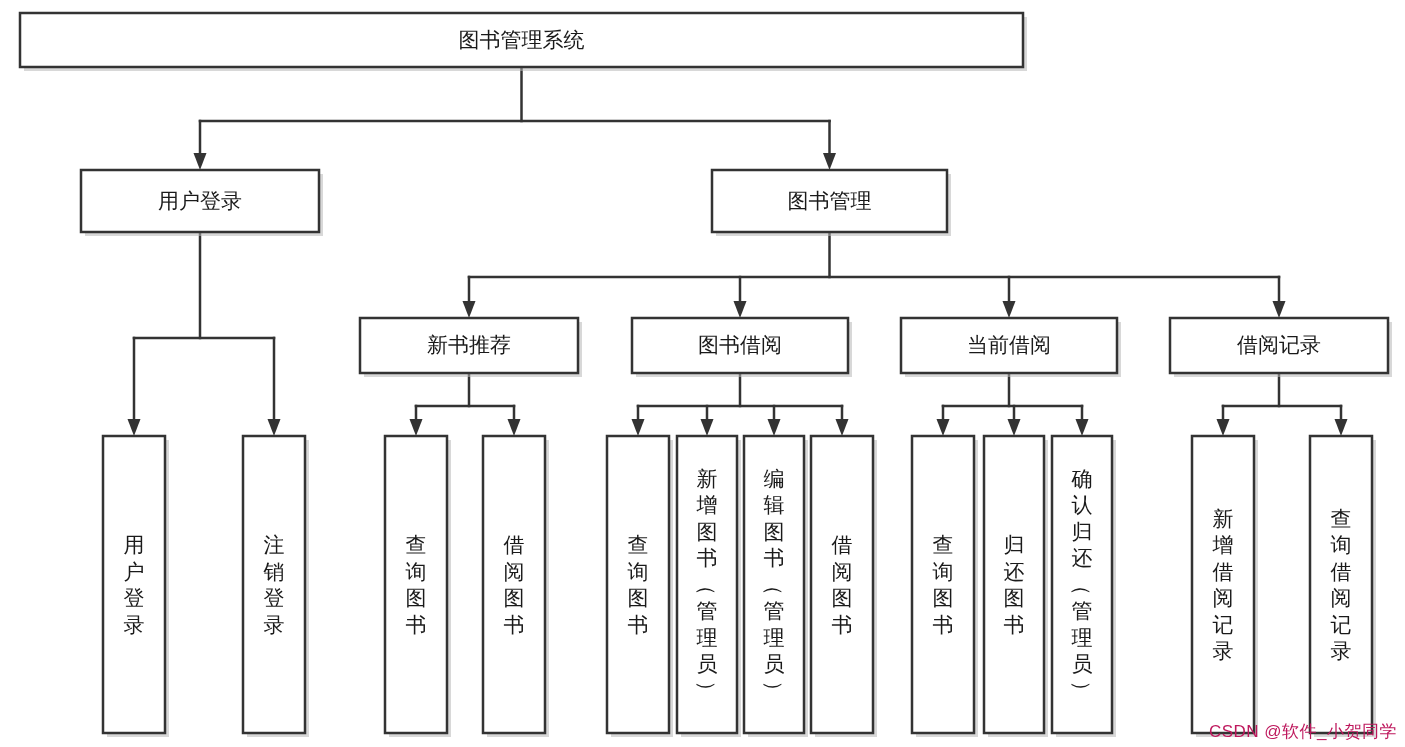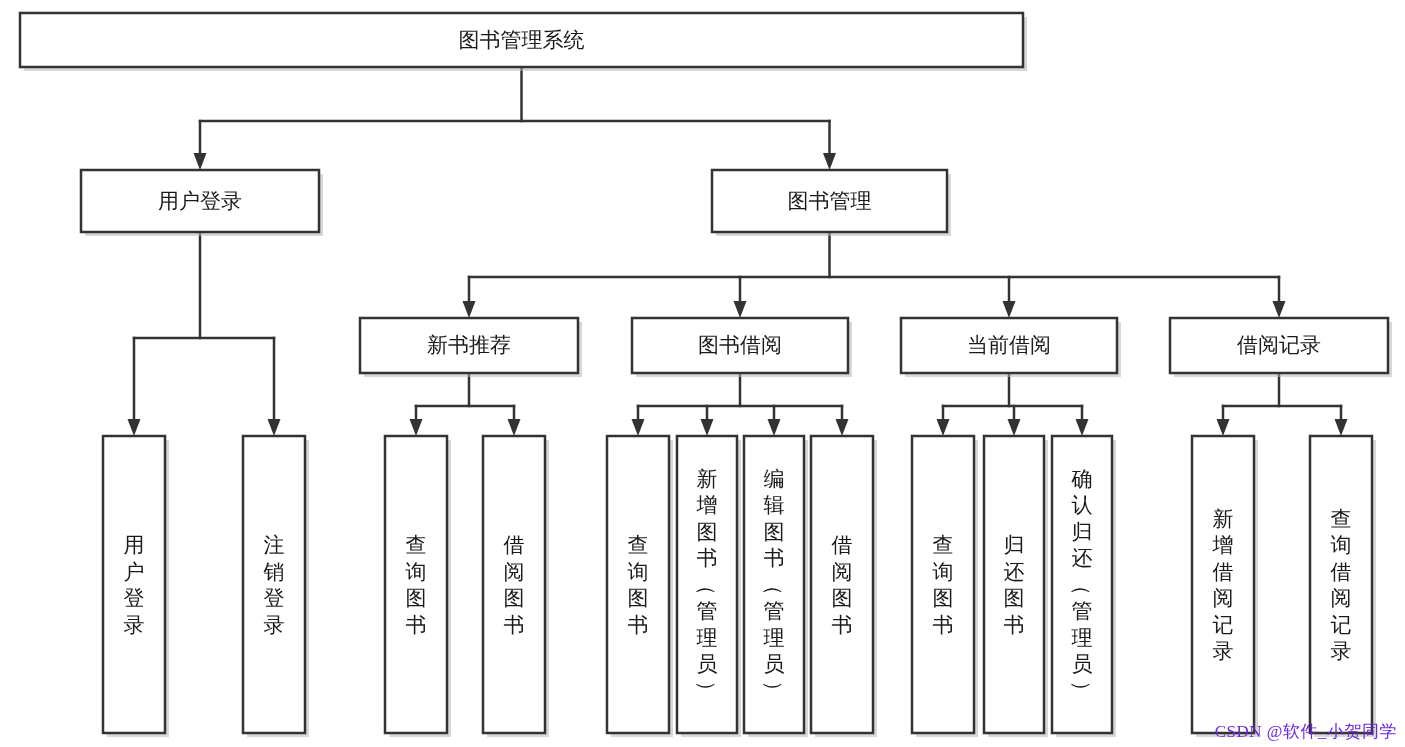--- a/index.html
+++ b/index.html
@@ -48,23 +48,23 @@
   .node-label-v {
     font-family: "Liberation Sans", "DejaVu Sans", sans-serif;
     font-size: 21px;
     fill: #1a1a1a;
     text-anchor: middle;
   }
   .watermark {
     position: absolute;
     right: 8px;
     bottom: 4px;
-    font-family: Liberation Serif, serif;
+    font-family: Liberation Sans, sans-serif;
     font-size: 17px;
-    color: #6d28d9;
+    color: #be185d;
     letter-spacing: 0.5px;
     white-space: nowrap;
     pointer-events: none;
   }
 </style>
 </head>
 <body>
 
 <svg id="diagram" viewBox="0 0 1405 747" xmlns="http://www.w3.org/2000/svg">
   <g id="layer-edges">

